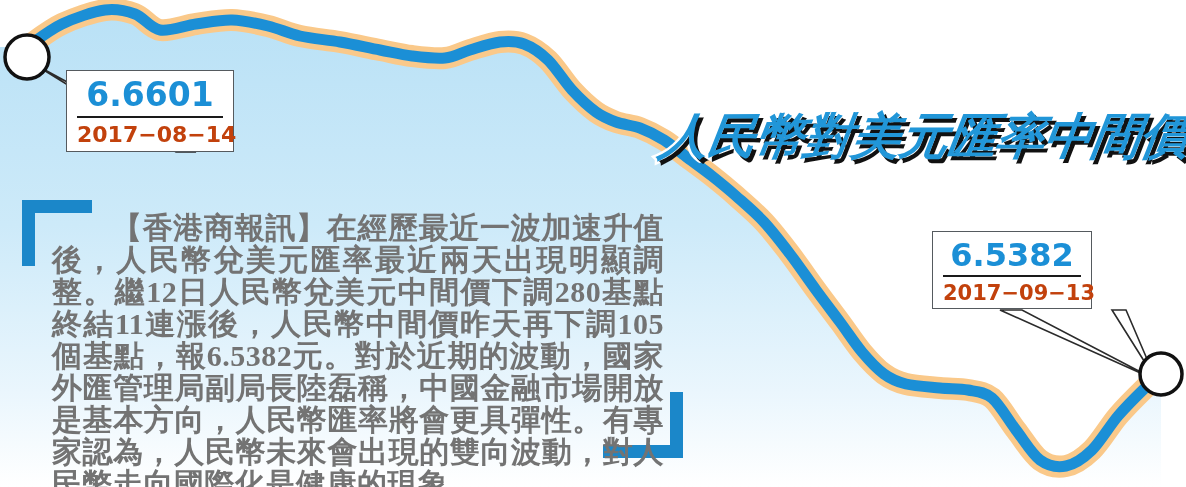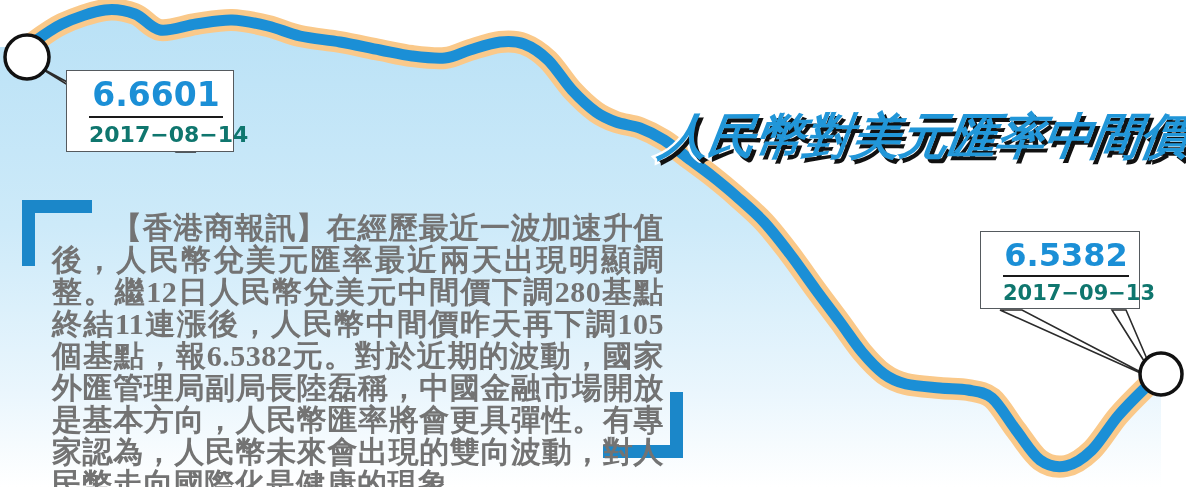--- a/index.html
+++ b/index.html
@@ -33,35 +33,35 @@
     color:#2196d8;
     -webkit-text-stroke:5px #ffffff;
     paint-order:stroke fill;
     text-shadow:4px 4px 0 #111111;
     transform:skewX(-8deg);
   }
 
   
   .callout{
     position:absolute;background:#ffffff;border:1px solid #555a5e;
-    box-sizing:border-box;padding:4px 10px 4px 22px;
+    box-sizing:border-box;padding:4px 10px 4px 10px;
     font-family:"DejaVu Sans","Liberation Sans",sans-serif;
     text-align:center;
   }
   .callout .value{
     color:#1b8fd6;font-size:33px;font-weight:bold;line-height:40px;
     letter-spacing:0px;
   }
   .callout .rule{height:2px;background:#1a1a1a;margin:1px 0 2px 0;}
   .callout .date{
-    color:#0f766e;font-size:22px;font-weight:bold;line-height:30px;
+    color:#c2410c;font-size:22px;font-weight:bold;line-height:30px;
     letter-spacing:0px;
   }
   #callout-left{left:66px;top:70px;width:168px;height:82px;}
-  #callout-right{left:980px;top:231px;width:160px;height:78px;}
+  #callout-right{left:932px;top:231px;width:160px;height:78px;}
   #callout-right .value{font-size:32px;line-height:38px;}
   #callout-right .date{font-size:21px;line-height:28px;text-align:center;}
 
   
   #article{
     position:absolute;left:52px;top:212px;width:612px;
     font-family:"Liberation Serif","DejaVu Serif",serif;
     font-size:30px;line-height:32px;color:#737373;
     text-align:justify;text-justify:inter-character;
     font-weight:600;

